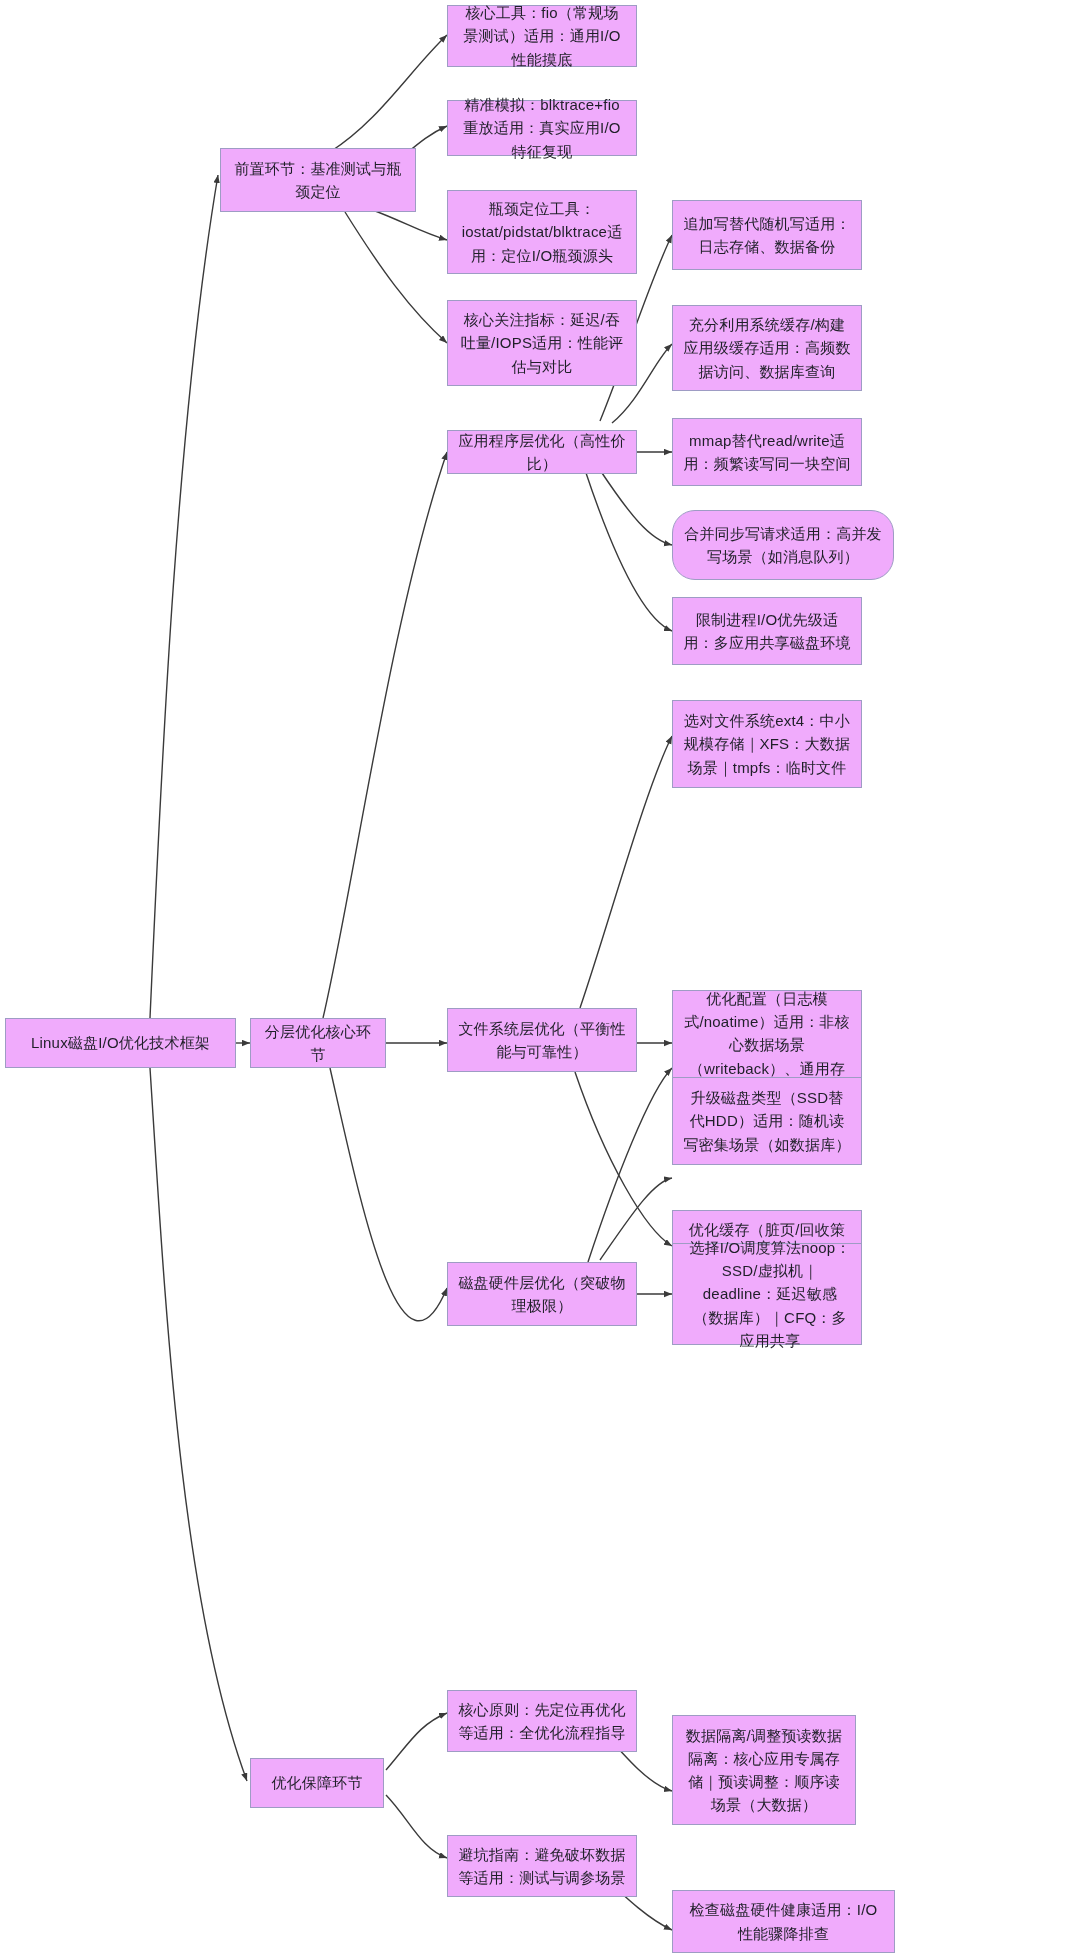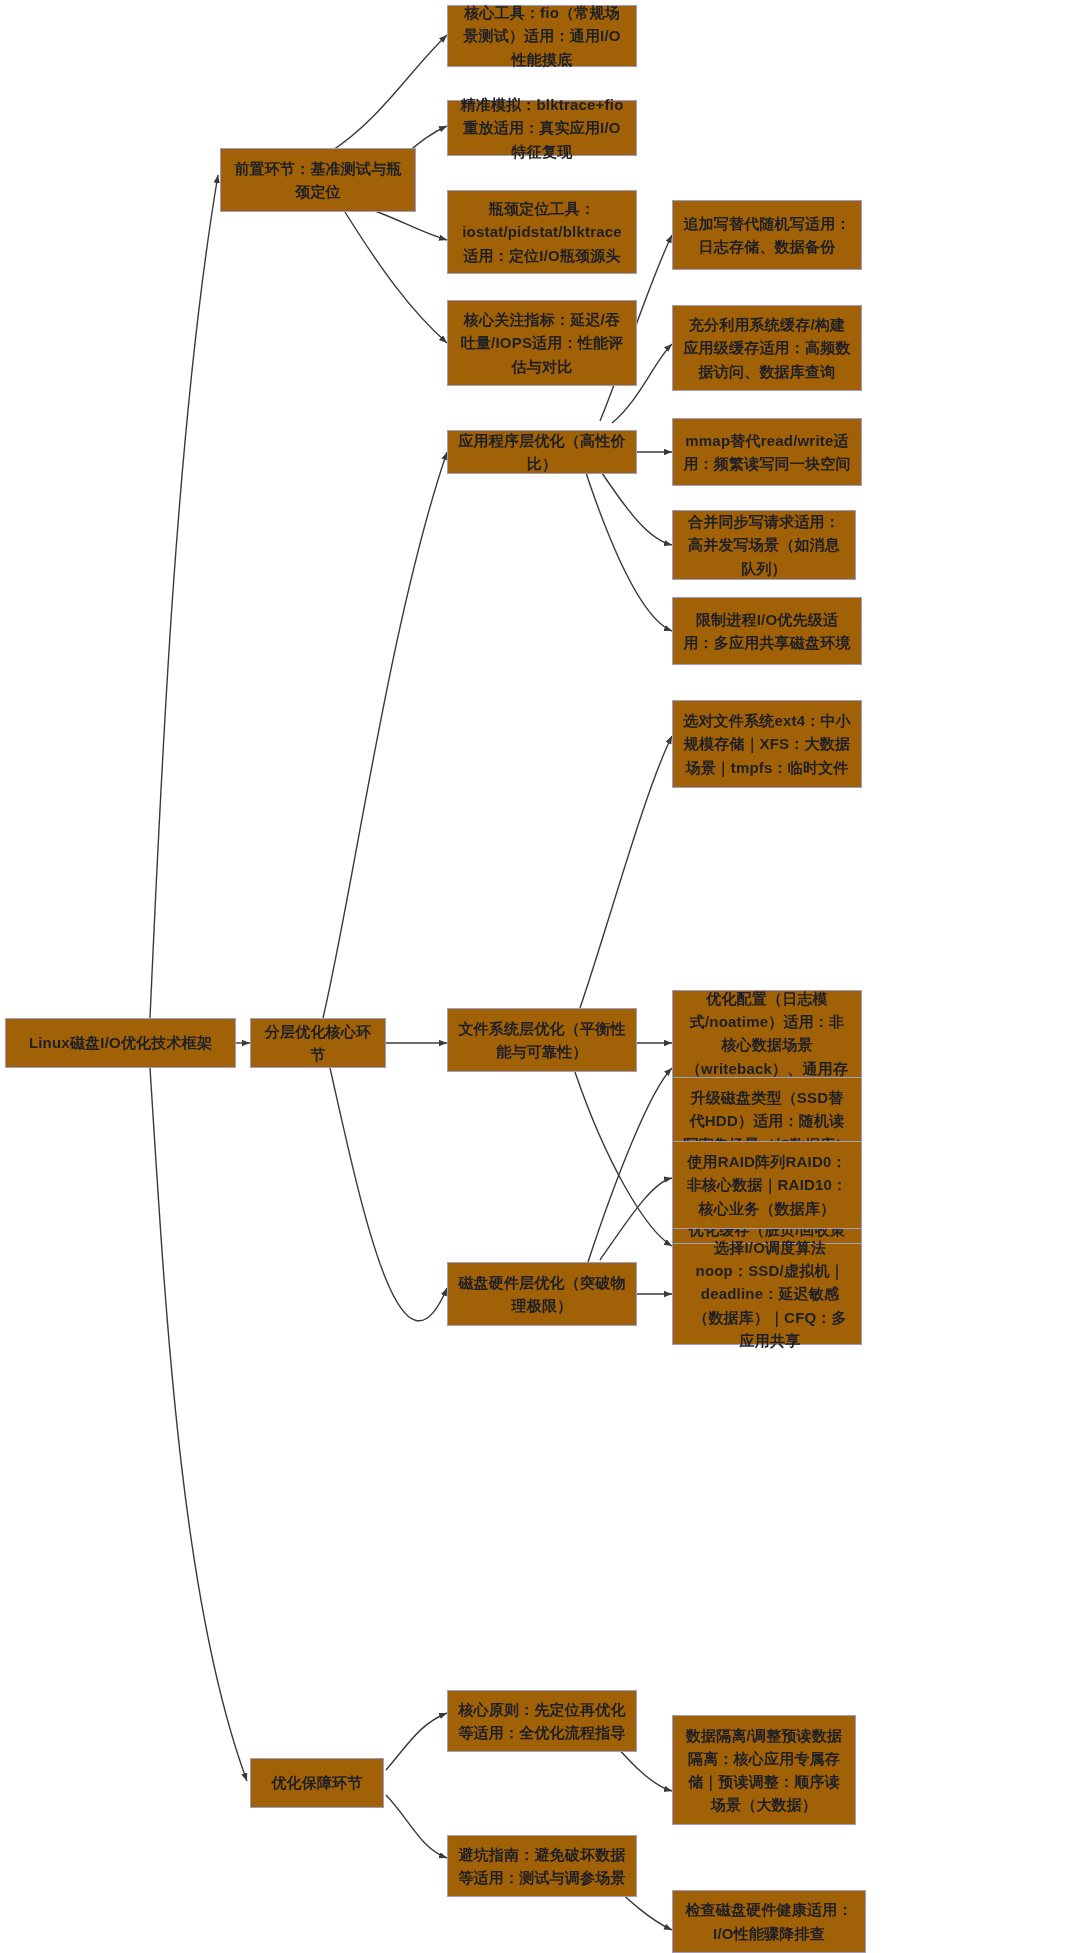--- a/index.html
+++ b/index.html
@@ -21,32 +21,31 @@
     position: absolute;
     left: 0;
     top: 0;
     width: 1080px;
     height: 1953px;
     pointer-events: none;
   }
   .node {
     position: absolute;
     box-sizing: border-box;
-    background: #a16207;
+    background: #f0abfc;
     border: 1px solid #9e9cc4;
     display: flex;
     align-items: center;
     justify-content: center;
     text-align: center;
     color: #1f1f28;
     font-size: 15px;
     line-height: 1.55;
     padding: 4px 10px;
     letter-spacing: 0.2px;
-    font-weight: bold;
   }
   .node span {
     display: block;
     width: 100%;
   }
 </style>
 </head>
 <body>
 
 <div id="canvas">
@@ -135,21 +134,21 @@
   </div>
 
   <div class="node" style="left:672px; top:305px; width:190px; height:86px;">
     <span>充分利用系统缓存/构建应用级缓存适用：高频数据访问、数据库查询</span>
   </div>
 
   <div class="node" style="left:672px; top:418px; width:190px; height:68px;">
     <span>mmap替代read/write适用：频繁读写同一块空间</span>
   </div>
 
-  <div class="node" style="left:672px; top:510px; width:184px; height:70px;">
+  <div class="node" style="left:672px; top:510px; width:222px; height:70px;border-radius:23px;">
     <span>合并同步写请求适用：高并发写场景（如消息队列）</span>
   </div>
 
   <div class="node" style="left:672px; top:597px; width:190px; height:68px;">
     <span>限制进程I/O优先级适用：多应用共享磁盘环境</span>
   </div>
 
   <div class="node" style="left:447px; top:1008px; width:190px; height:64px;">
     <span>文件系统层优化（平衡性能与可靠性）</span>
   </div>
@@ -167,37 +166,34 @@
   </div>
 
   <div class="node" style="left:447px; top:1262px; width:190px; height:64px;">
     <span>磁盘硬件层优化（突破物理极限）</span>
   </div>
 
   <div class="node" style="left:672px; top:1030px; width:190px; height:88px;margin-top:47px;">
     <span>升级磁盘类型（SSD替代HDD）适用：随机读写密集场景（如数据库）</span>
   </div>
 
-  <div class="node" style="left:672px; top:1141px; width:190px; height:88px;">
-    <span>使用RAID阵列RAID0：非核心数据｜RAID10：核心业务（数据库）</span>
-  </div>
 
   <div class="node" style="left:672px; top:1243px; width:190px; height:102px;padding-left:16px;">
     <span>选择I/O调度算法noop：SSD/虚拟机｜deadline：延迟敏感（数据库）｜CFQ：多应用共享</span>
   </div>
 
   <div class="node" style="left:447px; top:1690px; width:190px; height:62px;">
     <span>核心原则：先定位再优化等适用：全优化流程指导</span>
   </div>
 
   <div class="node" style="left:447px; top:1835px; width:190px; height:62px;">
     <span>避坑指南：避免破坏数据等适用：测试与调参场景</span>
   </div>
 
   <div class="node" style="left:672px; top:1715px; width:184px; height:110px;">
     <span>数据隔离/调整预读数据隔离：核心应用专属存储｜预读调整：顺序读场景（大数据）</span>
   </div>
 
-  <div class="node" style="left:672px; top:1890px; width:194px; height:63px;">
+  <div class="node" style="left:672px; top:1890px; width:223px; height:63px;">
     <span>检查磁盘硬件健康适用：I/O性能骤降排查</span>
   </div>
 
 </div>
 
 </body></html>

